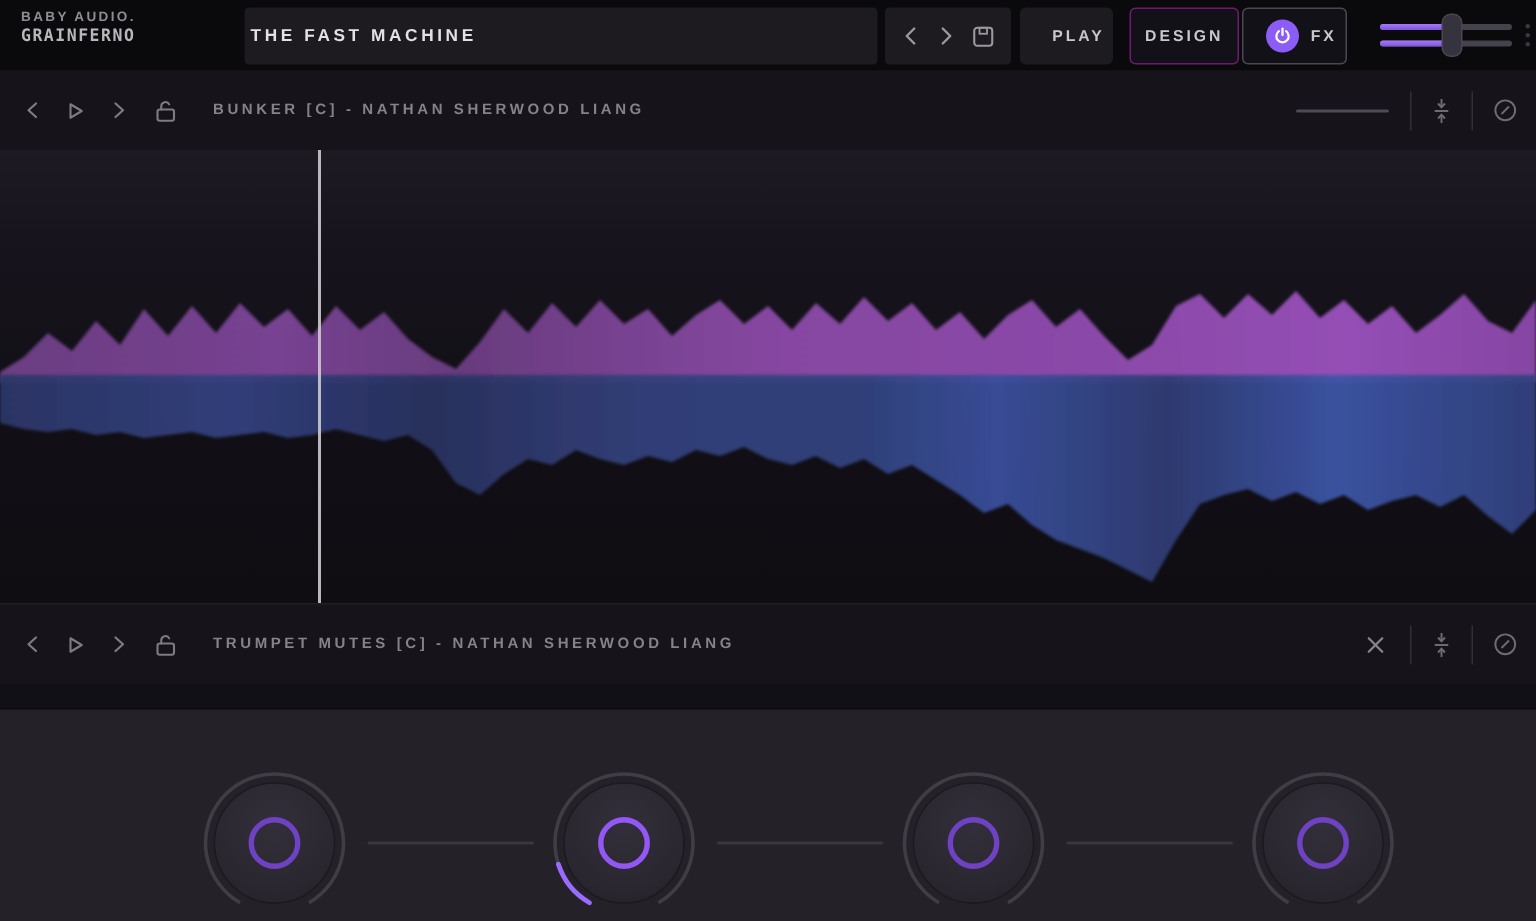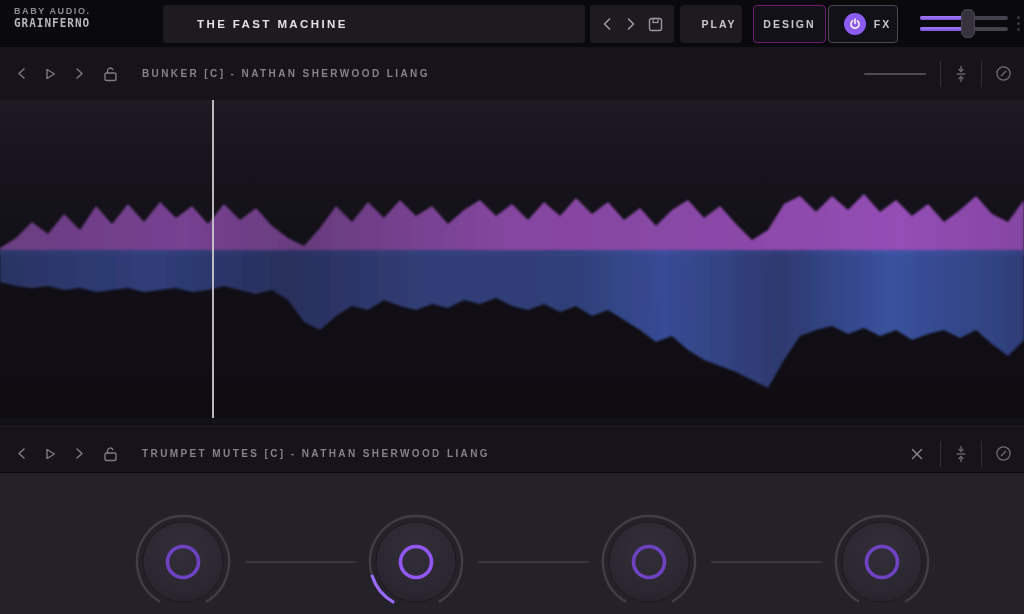--- a/index.html
+++ b/index.html
@@ -9,42 +9,42 @@
     -webkit-font-smoothing:antialiased;
   }
   
   .topbar{position:absolute;left:0;top:0;width:1024px;height:47px;background:#0a090c;text-decoration:underline;}
   .logo{position:absolute;left:14px;top:6px;}
   .logo .brand{font-size:9px;font-weight:bold;letter-spacing:1.6px;color:#8f8c93;}
   .logo .product{font-family:"DejaVu Sans Mono",monospace;font-size:11px;font-weight:bold;
     letter-spacing:1px;color:#b9b7bc;margin-top:1px;transform:scaleY(1.05);}
   .presetbox{position:absolute;left:163px;top:5px;width:422px;height:38px;background:#1d1a20;
     border-radius:3px;display:flex;align-items:center;}
-  .presetbox .ptext{margin-left:34px;font-size:11.5px;font-weight:bold;letter-spacing:2.4px;color:#e2e1e4;}
+  .presetbox .ptext{margin-left:4px;font-size:11.5px;font-weight:bold;letter-spacing:2.4px;color:#e2e1e4;}
   .navbox{position:absolute;left:590px;top:5px;width:84px;height:38px;background:#1d1a20;
     border-radius:3px;display:flex;align-items:center;justify-content:space-evenly;}
   .tbtn{position:absolute;top:5px;height:38px;border-radius:4px;display:flex;align-items:center;
     justify-content:center;font-size:10.5px;font-weight:bold;letter-spacing:2px;color:#c9c7cc;box-sizing:border-box;}
   .btn-play{left:680px;width:62px;background:#1d1a20;padding-left:16px;}
   .btn-design{left:753px;width:73px;background:#131118;border:1px solid #701a75;}
   .btn-fx{left:828px;width:70px;background:#131118;border:1px solid #4c4851;justify-content:center;}
   .fx-power{width:22px;height:22px;border-radius:50%;background:#8b5cf6;margin:0 8px 0 9px;
     display:flex;align-items:center;justify-content:center;flex:0 0 auto;}
   .blend{position:absolute;left:920px;top:10px;width:90px;height:28px;}
   .blend .track{position:absolute;left:0;width:88px;height:4px;border-radius:2px;background:#46424c;}
   .blend .t1{top:6px;} .blend .t2{top:17px;}
   .blend .fill{position:absolute;left:0;top:0;height:4px;border-radius:2px;
     background:linear-gradient(#a27bf8,#7e54dd);}
   .blend .handle{position:absolute;top:-1px;width:14px;height:29px;border-radius:6px;
     background:#36333e;border:1px solid #4a4650;box-sizing:border-box;}
   .topdots{position:absolute;left:1017px;top:16px;display:flex;flex-direction:column;gap:3px;}
   .topdots span{width:3px;height:3px;border-radius:50%;background:#3a3741;}
   
   .lheader{position:absolute;left:0;width:1024px;height:53px;background:#16131b;}
-  .lh1{top:47px;} .lh2{top:426px;height:54px;border-top:1px solid #211e26;box-sizing:border-box;}
+  .lh1{top:47px;} .lh2{top:402px;height:54px;border-top:1px solid #211e26;box-sizing:border-box;}
   .lh-left{position:absolute;left:16px;top:0;height:100%;display:flex;align-items:center;gap:17px;}
   .ltitle{font-size:10px;font-weight:bold;letter-spacing:2.4px;color:#85828a;margin-left:6px;}
   .lh-right{position:absolute;right:0;top:0;height:100%;display:flex;align-items:center;}
   .vdiv{width:1px;height:26px;background:#332f39;}
   .hline{width:62px;height:2px;background:#4f4b56;border-radius:1px;margin-right:14px;}
   .icn{display:flex;align-items:center;justify-content:center;}
   
   .wavewrap{position:absolute;left:0;top:100px;width:1024px;height:318px;
     background:linear-gradient(#1d1a23 0%,#16131c 22%,#110f15 60%,#0f0d12 100%);}
   

